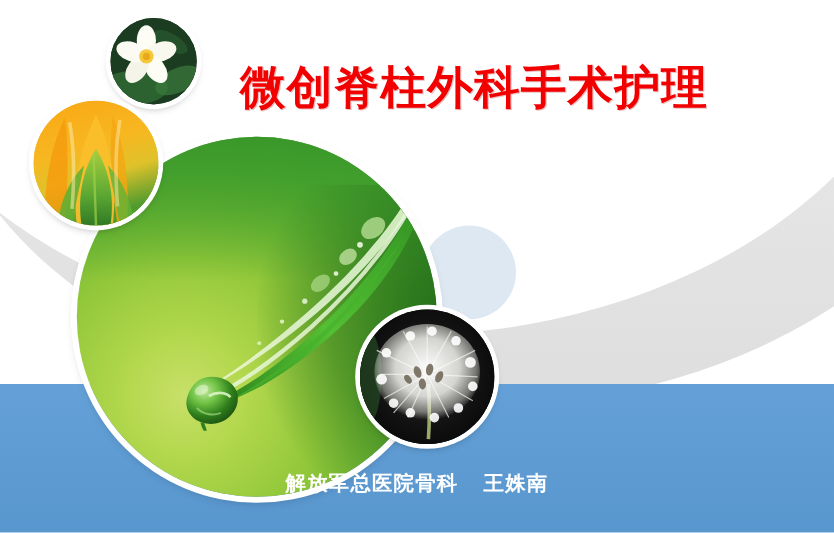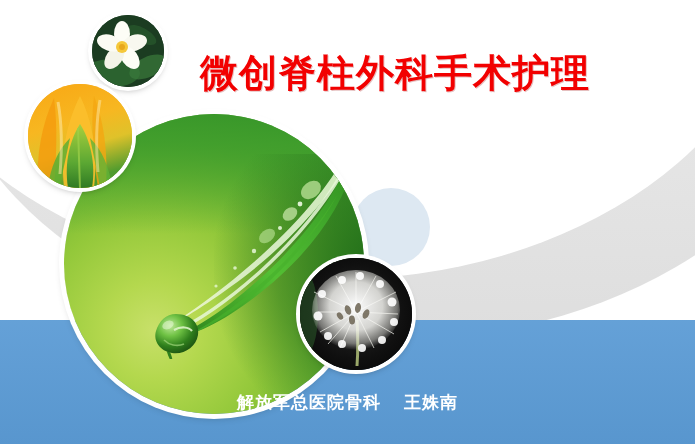--- a/index.html
+++ b/index.html
@@ -112,21 +112,21 @@
     white-space:nowrap;
     text-shadow:1px 1px 0 rgba(150,0,0,.25);
   }
 
   
   .subtitle{
     position:absolute;
     left:0; top:391px;
     width:695px;
     text-align:center;
-    font-family:Liberation Sans, sans-serif;
+    font-family:Liberation Serif, serif;
     font-size:17px;
     font-weight:bold;
     color:#ffffff;
     letter-spacing:1px;
     white-space:pre;
   }
 </style>
 </head>
 <body>
 

